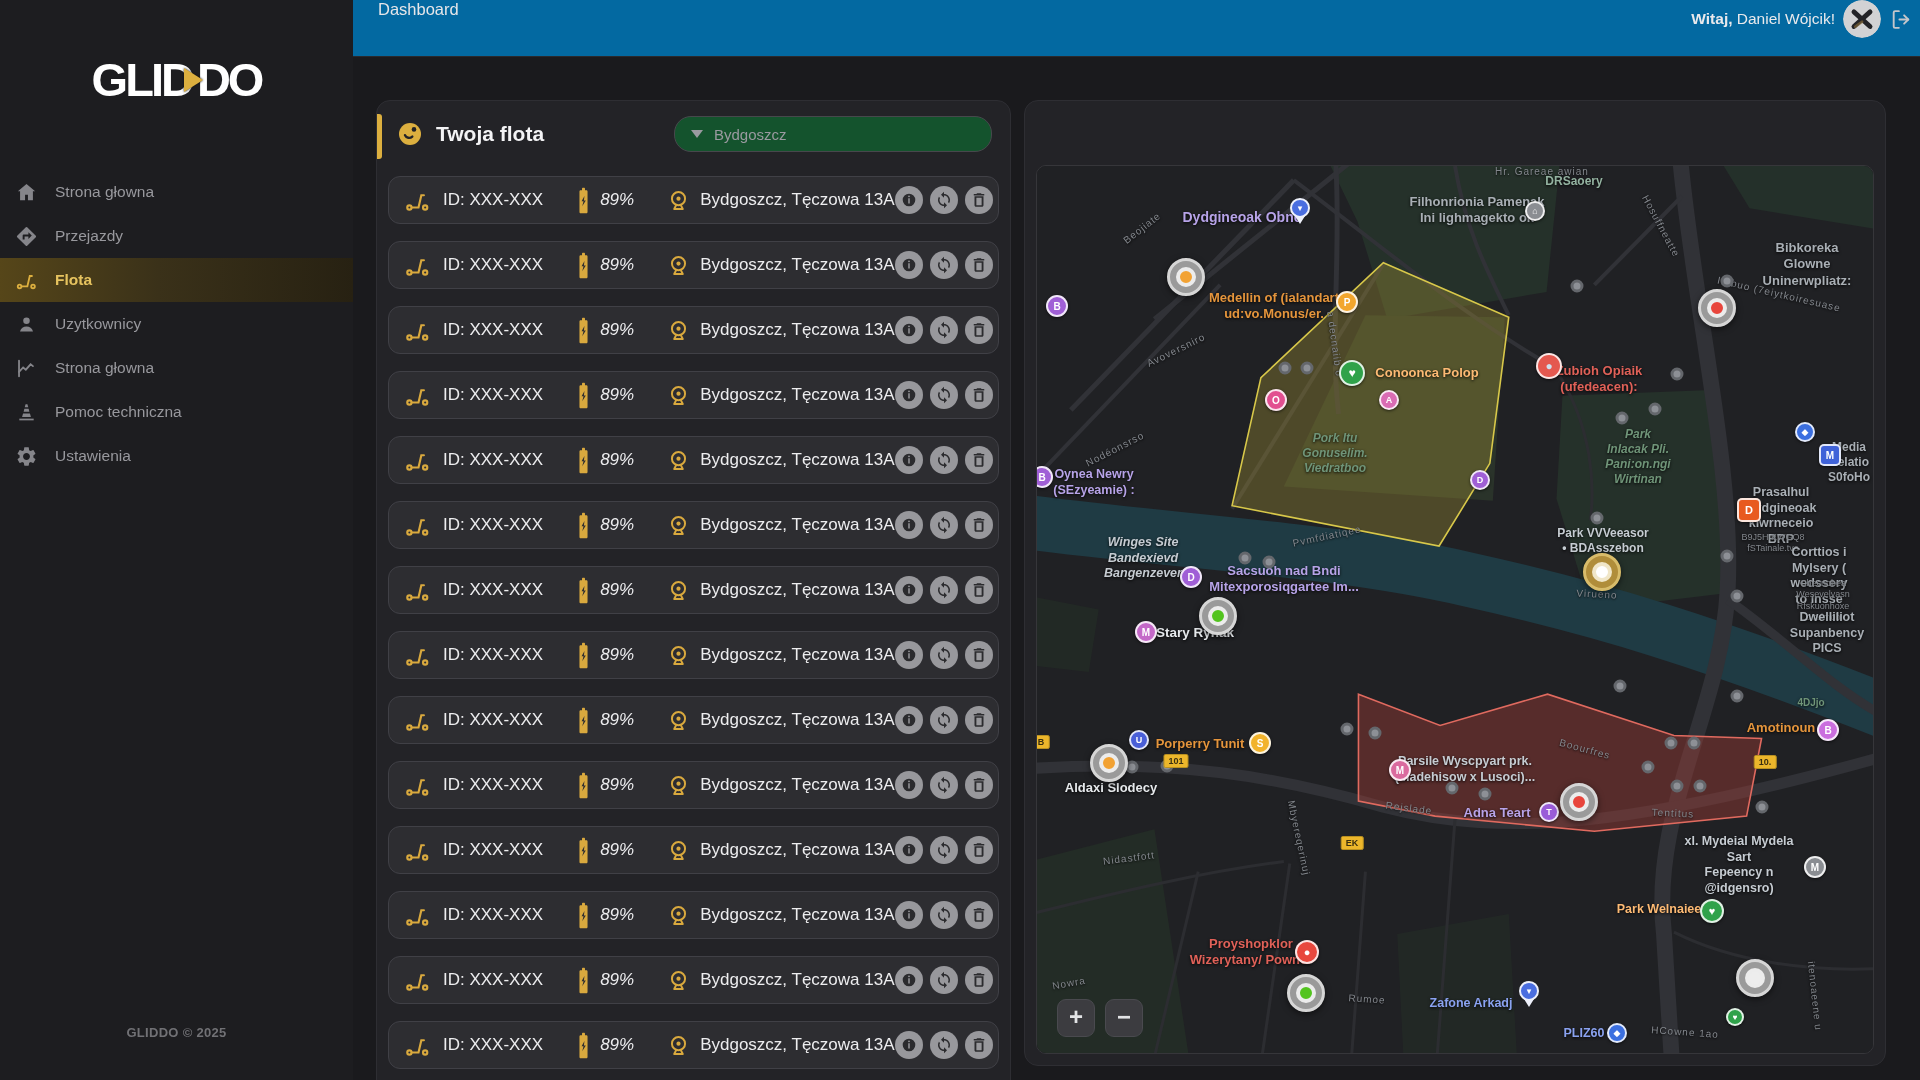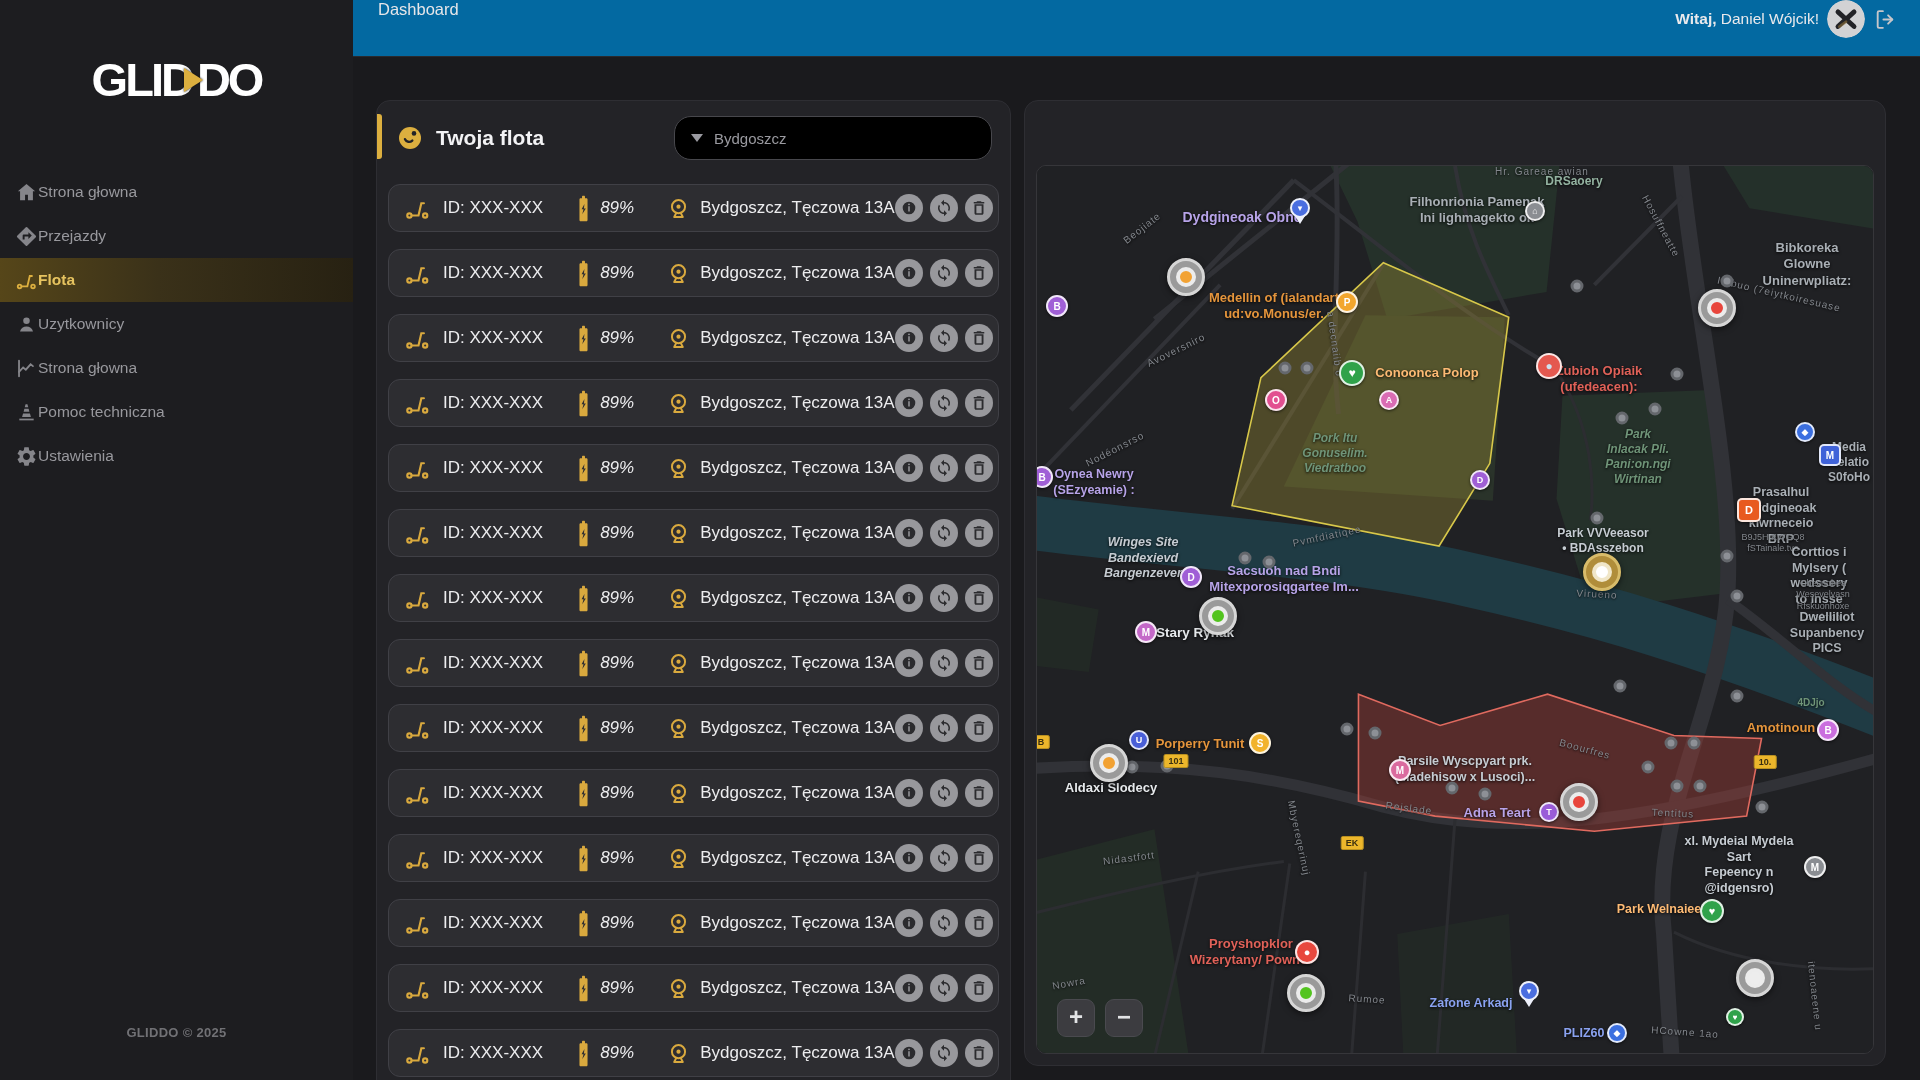--- a/index.html
+++ b/index.html
@@ -9,47 +9,47 @@
   
   .sidebar{position:absolute;left:0;top:0;width:353px;height:1080px;background:#1d1d20;z-index:5;}
   .logo{position:absolute;top:52px;left:0;width:100%;display:flex;justify-content:center;align-items:center;}
   .logo .lt{font-size:47px;font-weight:900;letter-spacing:-3px;color:#ffffff;}
   .logo .tri{width:0;height:0;border-top:12px solid transparent;border-bottom:12px solid transparent;
     border-left:19px solid var(--accent);margin:0 -6px 0 -8px;z-index:2;filter:drop-shadow(0 0 1px #111);}
   .nav{position:absolute;top:170px;left:0;width:100%;}
   .nav-item{display:flex;align-items:center;height:44px;padding-left:15px;cursor:pointer;color:#98989d;}
   .nav-item .nav-ic{width:23px;height:23px;color:#85858a;flex:0 0 23px;}
   .nav-item .nav-ic svg{width:100%;height:100%;display:block;}
-  .nav-item .nav-lb{font-size:15.5px;font-weight:500;}
+  .nav-item .nav-lb{margin-left:17px;font-size:15.5px;font-weight:500;}
   .nav-item.active{background:linear-gradient(90deg,#564619 0%,#3a3119 45%,#272112 100%);}
   .nav-item.active .nav-lb{color:#e6c35f;font-weight:700;}
   .nav-item.active .nav-ic{color:#dcaf3f;}
   .side-footer{position:absolute;bottom:40px;width:100%;text-align:center;
     color:#717175;font-size:13px;font-weight:700;letter-spacing:.3px;}
   
   .topbar{position:absolute;left:353px;top:0;width:1567px;height:57px;background:#0369a1;
     border-bottom:1px solid #29292d;display:flex;align-items:flex-start;z-index:4;}
   .topbar-title{margin-left:25px;font-size:16.5px;font-weight:500;color:#e6e6e9;}
-  .topbar-right{margin-left:auto;display:flex;align-items:center;gap:8px;padding-right:22px;}
+  .topbar-right{margin-left:auto;display:flex;align-items:center;gap:8px;padding-right:6px;}
   .greeting{font-size:15.5px;color:#e9e9ec;}
   .greeting b{font-weight:800;}
   .avatar{width:38px;height:38px;border-radius:50%;overflow:hidden;flex:0 0 38px;cursor:pointer;}
   .logout{width:25px;height:25px;color:#c6c6ca;cursor:pointer;}
   .logout svg{width:100%;height:100%;}
   
   .panel{position:absolute;background:#232327;border:1px solid #2e2e33;border-radius:14px;}
   .panel-header{position:relative;display:flex;align-items:center;padding:15px 18px 10px 20px;}
   .accent-bar{position:absolute;left:0;top:13px;width:5px;height:45px;background:var(--accent);
     border-radius:0 3px 3px 0;}
   .panel-ic{width:26px;height:26px;margin-right:13px;}
   .panel-ic svg{width:100%;height:100%;display:block;}
   .panel-title{font-size:21px;font-weight:800;color:#f3f3f5;}
   
   .fleet-panel{left:376px;top:100px;width:635px;height:1100px;}
-  .city-filter{margin-left:auto;width:318px;height:44px;border-radius:17px;background:#000000;
+  .city-filter{margin-left:auto;width:318px;height:36px;border-radius:17px;background:#14532d;
     border:1px solid #47474c;display:flex;align-items:center;padding:0 16px;cursor:pointer;}
   .caret{width:0;height:0;border-left:6px solid transparent;border-right:6px solid transparent;
     border-top:8px solid #9a9aa0;margin-right:11px;}
   .city-filter span{font-size:15px;color:#9a9aa0;}
   .rows{padding:14px 11px 0 11px;}
   .frow{display:flex;align-items:center;height:48px;background:#2d2d31;border:1px solid #404046;
     border-radius:12px;margin-bottom:17px;padding:0 12px 0 15px;}
   .frow .ic-g{width:27px;height:27px;color:#d9a93e;flex:0 0 27px;}
   .frow .ic-g svg{width:100%;height:100%;display:block;}
   .frow .ic-batt{width:17px;height:26px;flex:0 0 17px;color:#d9a93e;}

